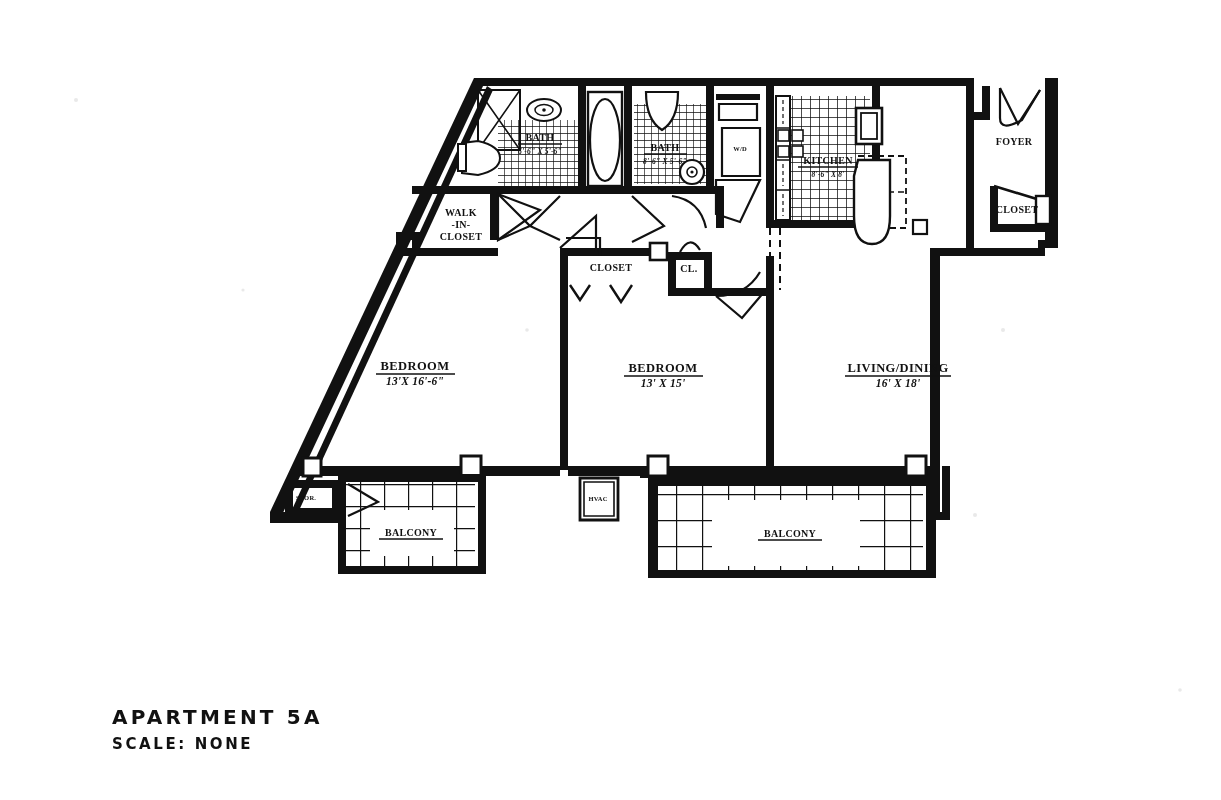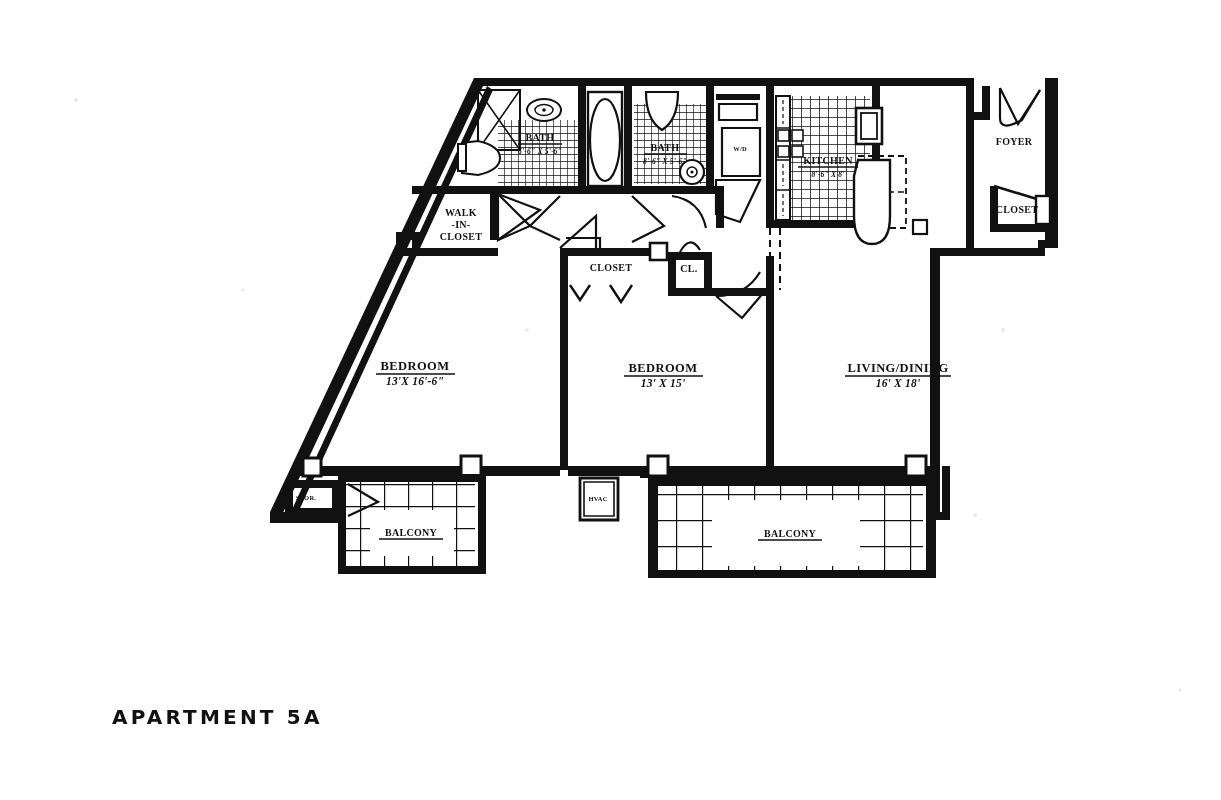--- a/index.html
+++ b/index.html
@@ -315,15 +315,16 @@
       <circle cx="1003" cy="330" r="2" fill="#999"></circle>
       <circle cx="975" cy="515" r="2" fill="#999"></circle>
       <circle cx="527" cy="330" r="1.8" fill="#999"></circle>
       <circle cx="243" cy="290" r="1.6" fill="#999"></circle>
       <circle cx="1180" cy="690" r="1.8" fill="#999"></circle>
     </g>
   </svg>
 
   <div class="title-block">
     <div class="title-main">APARTMENT 5A</div>
+    <div class="title-sub">SCALE: NONE</div>
   </div>
 
 </div>
 
 </body></html>

